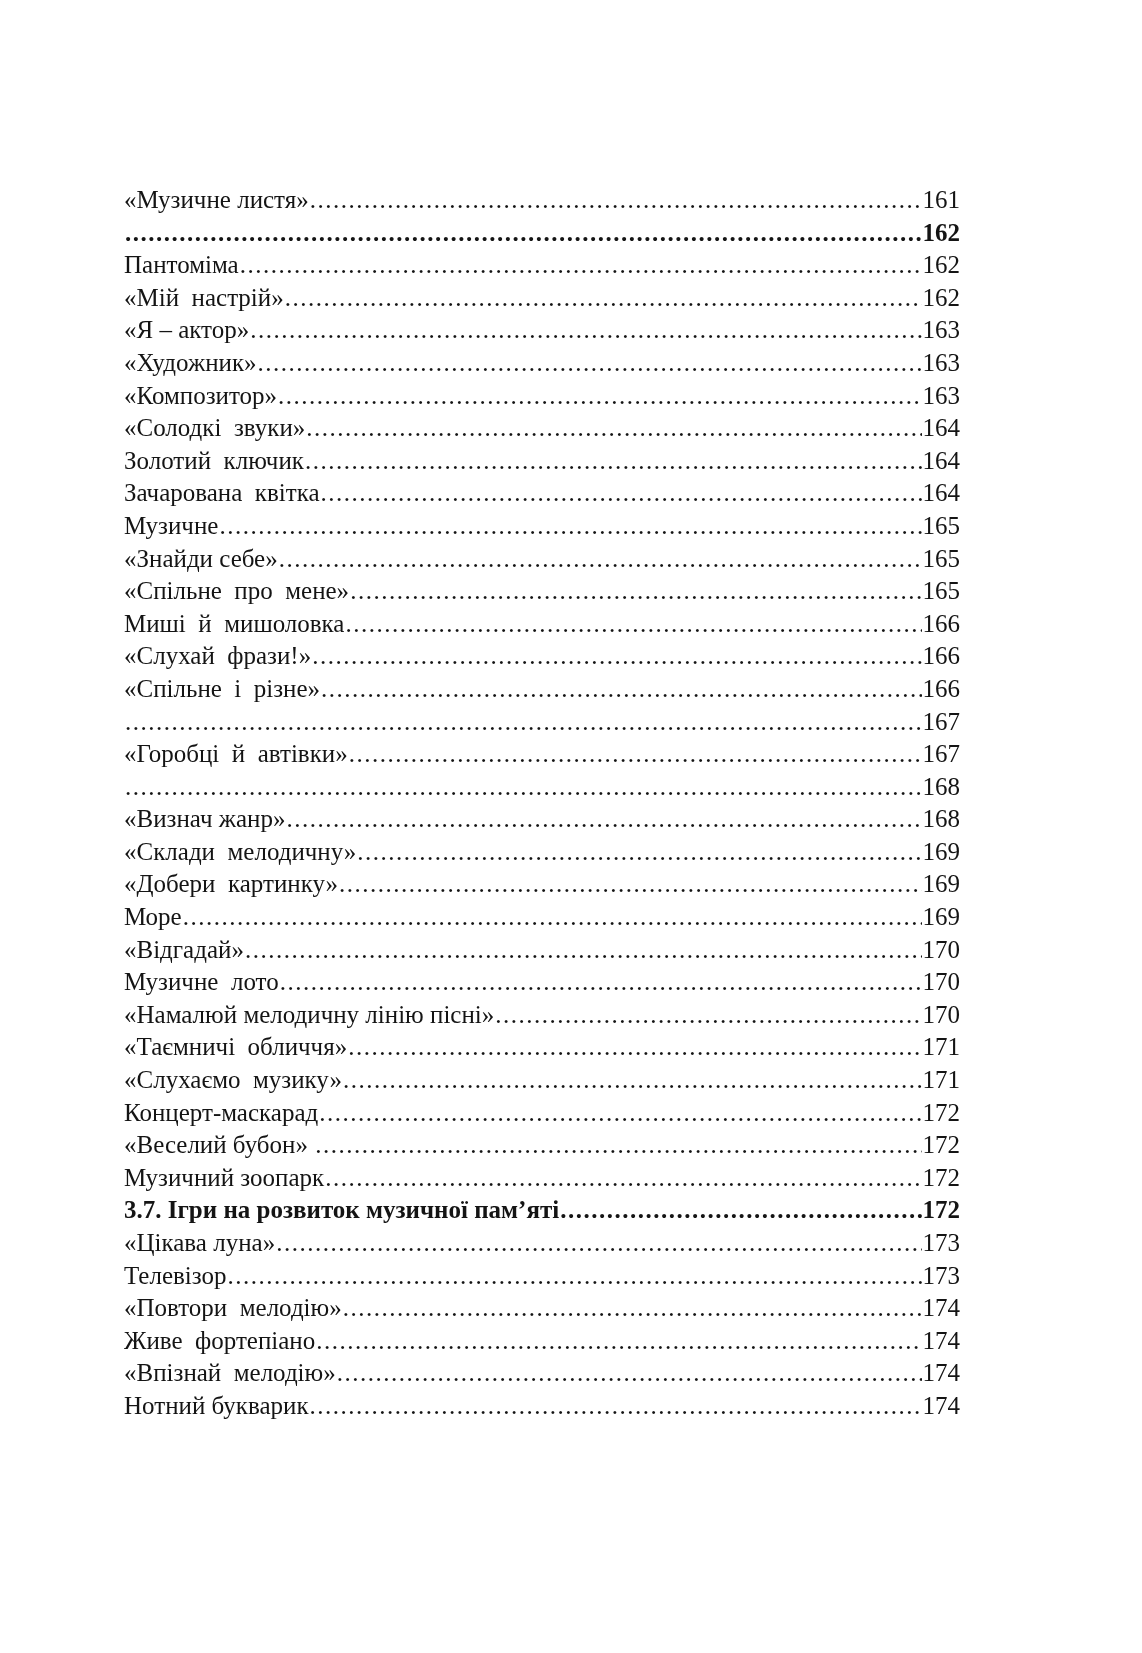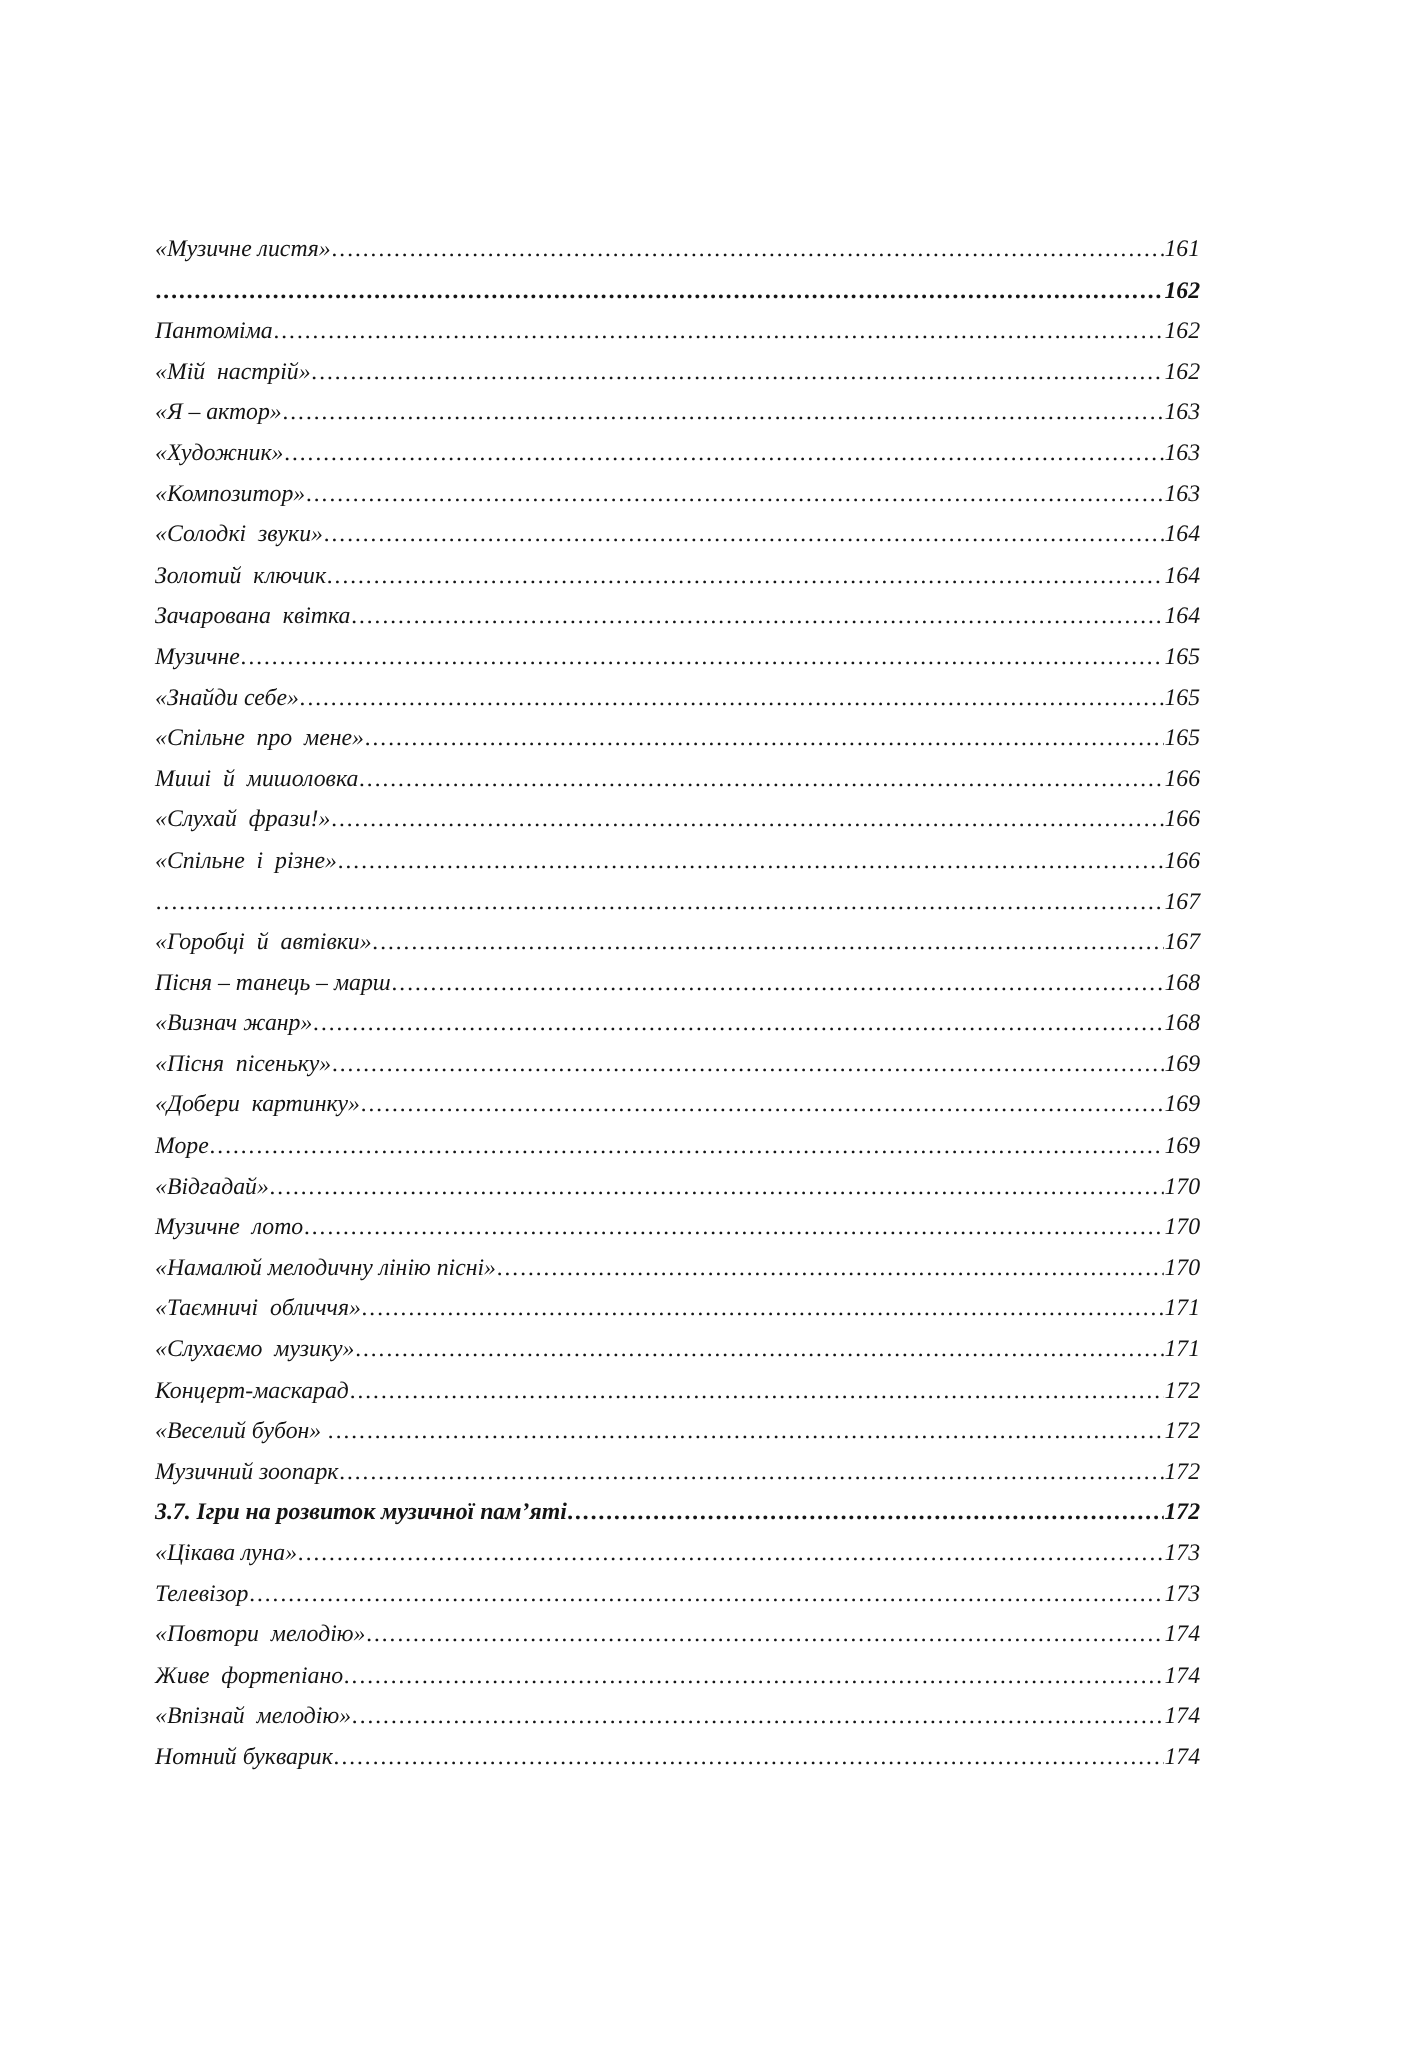--- a/index.html
+++ b/index.html
@@ -26,24 +26,23 @@
   .toc {
     position: absolute;
     left: 124px;
     top: 184px;
     width: 836px;
   }
   .toc-row {
     display: flex;
     align-items: center;
     height: 32.6px;
-    font-size: 19px;
+    font-size: 25px;
     line-height: 32.6px;
     white-space: nowrap;
-    font-style: italic;
   }
   .toc-row.bold {
     font-weight: bold;
   }
   .toc-label {
     flex: 0 0 auto;
     white-space: pre;
   }
   .toc-leader {
     flex: 1 1 auto;
@@ -170,33 +169,32 @@
     <span class="toc-page">167</span>
   </div>
 
   <div class="toc-row">
     <span class="toc-label">«Горобці  й  автівки»</span>
     <span class="toc-leader"></span>
     <span class="toc-page">167</span>
   </div>
 
   <div class="toc-row">
-    <span class="toc-label">Пісня – танець – марш</span>
     <span class="toc-leader"></span>
     <span class="toc-page">168</span>
   </div>
 
   <div class="toc-row">
     <span class="toc-label">«Визнач жанр»</span>
     <span class="toc-leader"></span>
     <span class="toc-page">168</span>
   </div>
 
   <div class="toc-row">
-    <span class="toc-label">«Пісня  пісеньку»</span>
+    <span class="toc-label">«Склади  мелодичну»</span>
     <span class="toc-leader"></span>
     <span class="toc-page">169</span>
   </div>
 
   <div class="toc-row">
     <span class="toc-label">«Добери  картинку»</span>
     <span class="toc-leader"></span>
     <span class="toc-page">169</span>
   </div>
 

